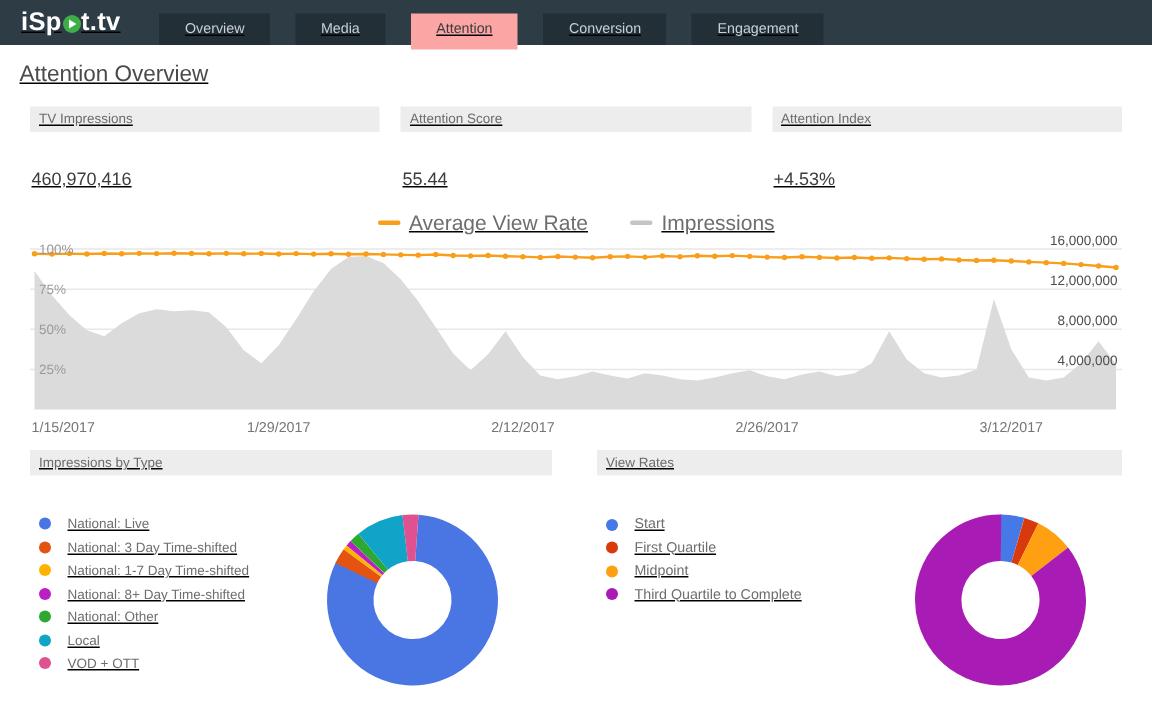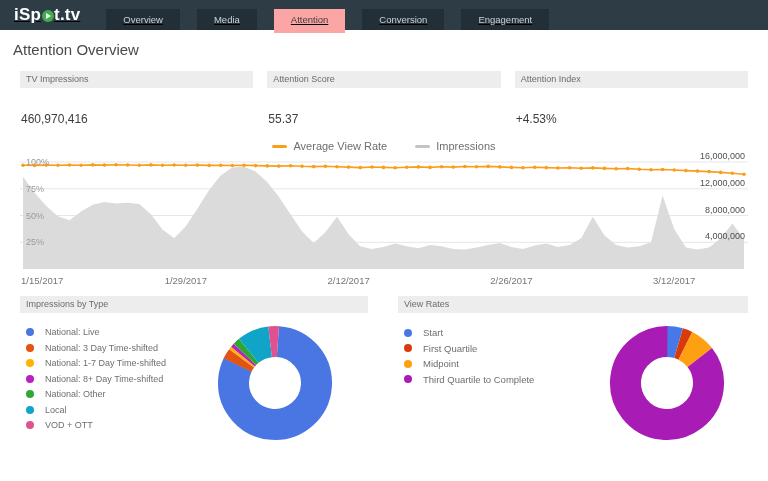--- a/index.html
+++ b/index.html
@@ -15,40 +15,40 @@
                display:inline-flex; align-items:center; justify-content:center; margin:2px .5px 0 .5px; }
   .logo-play i { display:block; width:0; height:0; border-left:5px solid #fff;
                  border-top:3px solid transparent; border-bottom:3px solid transparent; margin-left:1px; }
   .tabs { display:flex; align-items:flex-end; height:30px; margin-left:26px; }
   .tab { background:#232f37; color:#c9d1d6; font-size:9.5px; padding:0 17px; height:21px;
          line-height:21px; margin-right:17px; cursor:pointer; white-space:nowrap; }
   .tab.active { background:#fca5a5; color:#3c3c3c; height:24px; line-height:21px;
                 margin-bottom:-3px; position:relative; z-index:2; }
 
   
-  .main { padding:0 20px; }
+  .main { padding:0 20px;text-decoration:underline; }
   .page-title { font-size:15px; font-weight:400; color:#4a4a4a; margin:11px 0 13px -7px; }
 
   .strip { background:#ededed; font-size:9px; color:#6b6b6b; height:17px; line-height:17px; padding:0 6px; }
 
   .kpi-row { display:flex; gap:14px; }
   .kpi { flex:1; }
   .kpi-value { font-size:12px; color:#3d3d3d; margin-top:24px; padding-left:1px; }
 
   .audience { margin-top:14px; }
   .chart-legend { display:flex; justify-content:center; align-items:center; gap:28px;
-                  margin:7px 0 1px; font-size:11px; color:#6e6e6e; }
+                  margin:7px 0 1px; font-size:14px; color:#6e6e6e; }
   .chart-legend .item { display:flex; align-items:center; cursor:pointer; }
   .swatch { width:15px; height:3px; border-radius:2px; display:inline-block; margin-right:6px; }
 
   .bottom-row { display:flex; margin-top:9px; }
   .half-l { width:348px; }
   .half-gap { width:30px; }
   .half-r { width:350px; }
-  .donut-body { display:flex; margin-top:11px; }
+  .donut-body { display:flex; margin-top:24px; }
   .donut-legend { width:162px; padding:3px 0 0 6px; }
   .donut-legend.wide { width:188px; }
   .legend-row { display:flex; align-items:center; color:#6e6e6e; font-size:9px;
                 margin-bottom:5.5px; cursor:pointer; }
   .donut-legend.wide .legend-row { font-size:9.5px; margin-bottom:4.5px; }
   .dot { width:8px; height:8px; border-radius:50%; display:inline-block; margin-right:11px; flex:none; }
   .donut-wrap { flex:1; display:flex; justify-content:center; align-items:flex-start; }
   svg { display:block; }
   text { font-family:"Liberation Sans","DejaVu Sans",sans-serif; }
 </style>
@@ -77,21 +77,21 @@
   <div class="main">
     <div class="page-title">Attention Overview</div>
 
     <div class="kpi-row">
       <div class="kpi">
         <div class="strip">TV Impressions</div>
         <div class="kpi-value">460,970,416</div>
       </div>
       <div class="kpi">
         <div class="strip">Attention Score</div>
-        <div class="kpi-value">55.37</div>
+        <div class="kpi-value">55.44</div>
       </div>
       <div class="kpi">
         <div class="strip">Attention Index</div>
         <div class="kpi-value">+4.53%</div>
       </div>
     </div>
 
     <div class="audience">
       <div class="chart-legend">
         <span class="item">

